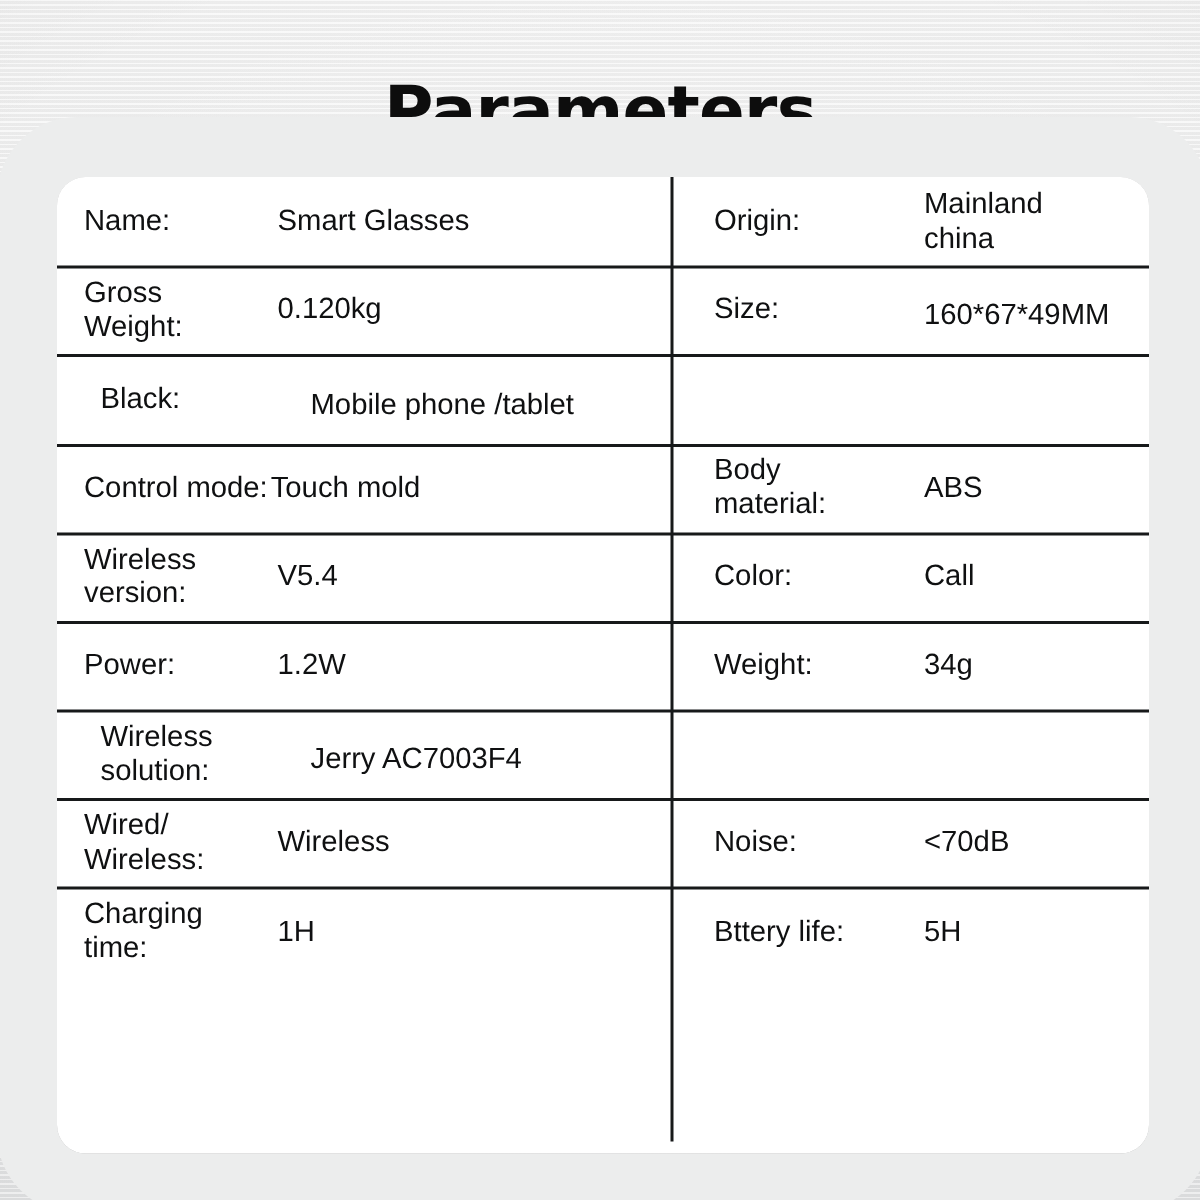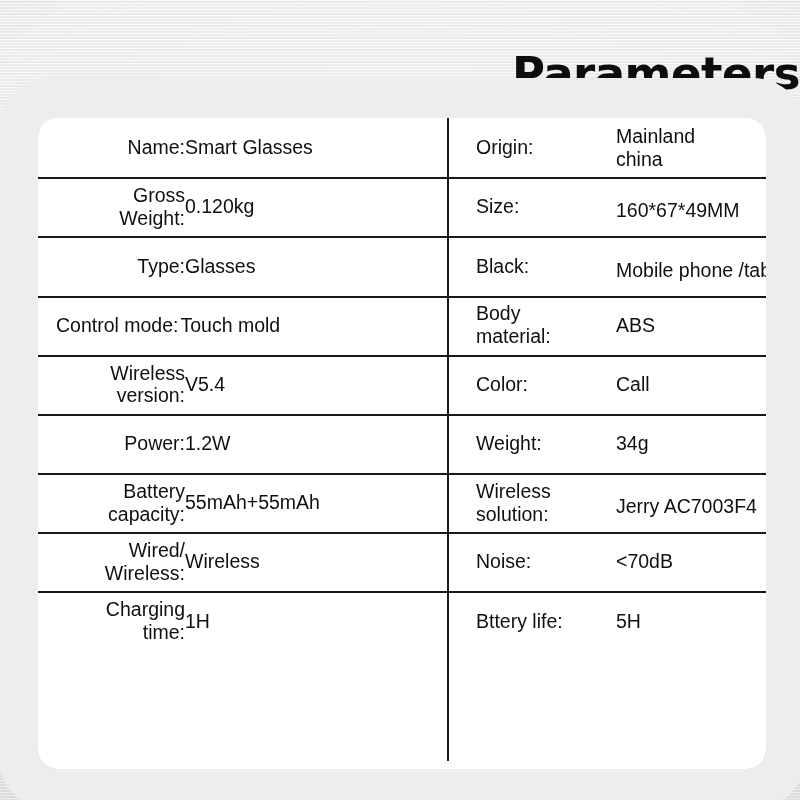--- a/index.html
+++ b/index.html
@@ -38,21 +38,21 @@
         rgba(255,255,255,0.0) 55%,
         rgba(0,0,0,0.055) 100%);
     pointer-events: none;
   }
 
   #page-title {
     position: absolute;
     top: 47px;
     left: 0;
     width: 800px;
-    text-align: right;
+    text-align: center;
     font-size: 45px;
     font-weight: bold;
     letter-spacing: -0.5px;
     color: #0d0d0d;
     font-family: "DejaVu Sans", sans-serif;
   }
 
   
   #spec-card {
     position: absolute;
@@ -96,21 +96,21 @@
   .half.left  { width: 409px; padding-left: 18px; }
   .half.right { width: 319px; padding-left: 29px; }
 
   .cell-label {
     font-size: 19.5px;
     color: #0f1011;
     line-height: 1.16;
     white-space: pre-line;
     flex: 0 0 auto;
   }
-  .half.left  .cell-label { width: 129px; text-align: right; }
+  .half.left  .cell-label { width: 129px; }
   .half.right .cell-label { width: 140px; }
   
   .half.left.wide-label .cell-label { width: auto; padding-right: 2px; }
 
   .cell-value {
     font-size: 19.5px;
     color: #0f1011;
     line-height: 1.16;
     white-space: pre-line;
     flex: 0 0 auto;
@@ -180,24 +180,20 @@
 Weight:</span>
       <span class="cell-value">0.120kg</span>
     </div>
     <div class="half right">
       <span class="cell-label">Size:</span>
       <span class="cell-value overflow">160*67*49MM</span>
     </div>
   </div>
 
   <div class="spec-row">
-    <div class="half left">
-      <span class="cell-label">Type:</span>
-      <span class="cell-value">Glasses</span>
-    </div>
     <div class="half right">
       <span class="cell-label">Black:</span>
       <span class="cell-value overflow">Mobile phone
 /tablet</span>
     </div>
   </div>
 
 
   <div class="spec-row">
     <div class="half left wide-label">
@@ -228,25 +224,20 @@
       <span class="cell-label">Power:</span>
       <span class="cell-value">1.2W</span>
     </div>
     <div class="half right">
       <span class="cell-label">Weight:</span>
       <span class="cell-value">34g</span>
     </div>
   </div>
 
   <div class="spec-row">
-    <div class="half left">
-      <span class="cell-label">Battery
-capacity:</span>
-      <span class="cell-value">55mAh+55mAh</span>
-    </div>
     <div class="half right">
       <span class="cell-label">Wireless
 solution:</span>
       <span class="cell-value overflow">Jerry AC7003F4</span>
     </div>
   </div>
 
   <div class="spec-row">
     <div class="half left">
       <span class="cell-label">Wired/

